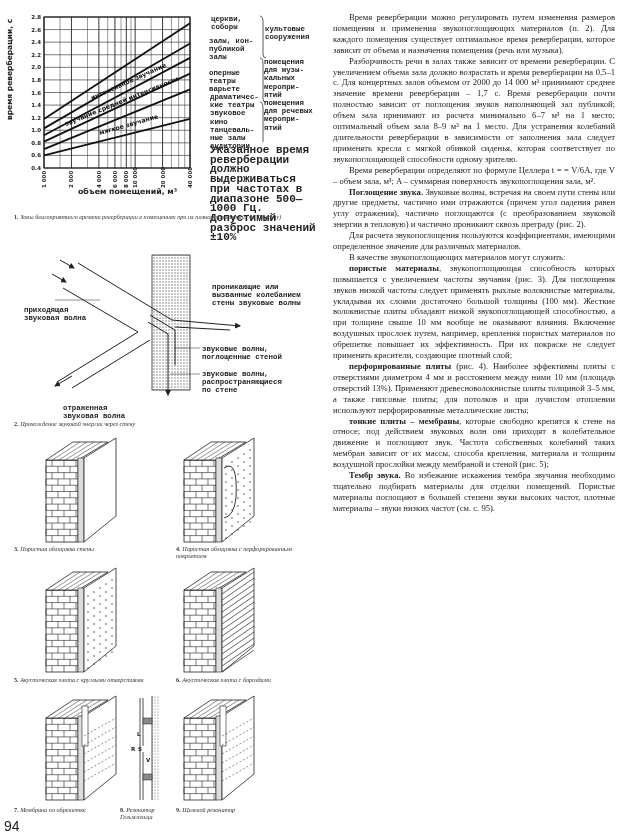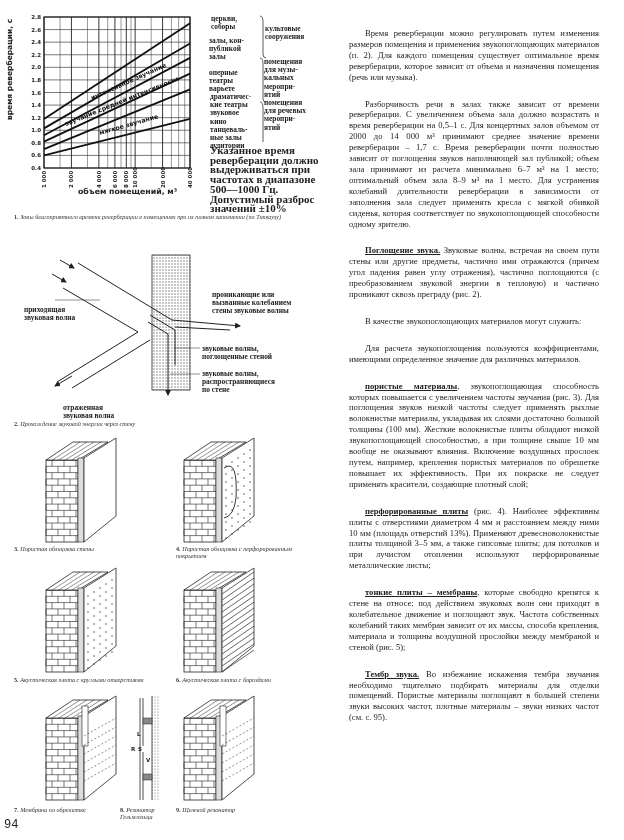--- a/index.html
+++ b/index.html
@@ -1,25 +1,25 @@
 <!DOCTYPE html>
 <html><head>
 <meta charset="utf-8">
 <style>
   html,body{margin:0;padding:0;background:#fff;}
   body{width:624px;height:840px;position:relative;overflow:hidden;font-family:"Liberation Serif",serif;color:#222;}
   .abs{position:absolute;}
   .col-right{position:absolute;left:333px;top:12px;width:282px;font-size:8.6px;line-height:10.9px;text-align:justify;}
-  .col-right p{margin:16px;text-indent:16px;}
-  .col-right b{font-weight:bold;text-decoration:underline;}
+  .col-right p{margin:0;text-indent:16px;}
+  .col-right b{font-weight:bold;}
   .cap{font-size:6.2px;line-height:7.4px;font-style:italic;color:#333;}
   .cap b{font-style:normal;font-weight:bold;}
-  .lbl{font-family:Liberation Serif, serif;font-size:7.4px;line-height:8.2px;font-weight:bold;color:#222;}
+  .lbl{font-family:Liberation Mono, monospace;font-size:7.4px;line-height:8.2px;font-weight:bold;color:#222;}
   .tick{font-family:"DejaVu Sans",sans-serif;font-size:5.5px;fill:#222;font-weight:bold;}
-  .pagenum{position:absolute;left:4px;top:818px;font-family:Liberation Mono, monospace;font-size:12px;}
+  .pagenum{position:absolute;left:4px;top:818px;font-family:Liberation Sans, sans-serif;font-size:14px;}
   svg{position:absolute;overflow:visible;}
 </style>
 </head>
 <body>
 
 <svg id="chart" style="left:0;top:0;" width="330" height="205">
   <g id="grid">
       <rect x="44" y="17" width="146" height="151" fill="none" stroke="#222" stroke-width="1.2"></rect>
       <line x1="60.04766610569856" y1="17" x2="60.04766610569856" y2="168" stroke="#333" stroke-width="0.5"></line>
       <line x1="87.48133251322827" y1="17" x2="87.48133251322827" y2="168" stroke="#333" stroke-width="0.5"></line>
@@ -152,21 +152,21 @@
   <line x1="172" y1="90" x2="240" y2="96" stroke="#222" stroke-width="1" marker-end="url(#arr)"></line>
   <line x1="175" y1="97" x2="230" y2="100" stroke="#222" stroke-width="1"></line>
   <line x1="55" y1="70" x2="100" y2="70" stroke="#222" stroke-width="0.5"></line>
   <line x1="174" y1="118" x2="200" y2="118" stroke="#222" stroke-width="0.5"></line>
   <line x1="170" y1="144" x2="200" y2="144" stroke="#222" stroke-width="0.5"></line>
 </svg>
 <div class="abs lbl" style="left:24px;top:306px;white-space:pre">приходящая
 звуковая волна</div>
 <div class="abs lbl" style="left:63px;top:404px;white-space:pre">отраженная
 звуковая волна</div>
-<div class="abs lbl" style="left:212px;top:291px;white-space:pre">проникающие или
+<div class="abs lbl" style="left:212px;top:283px;white-space:pre">проникающие или
 вызванные колебанием
 стены звуковые волны</div>
 <div class="abs lbl" style="left:202px;top:345px;white-space:pre">звуковые волны,
 поглощенные стеной</div>
 <div class="abs lbl" style="left:202px;top:370px;white-space:pre">звуковые волны,
 распространяющиеся
 по стене</div>
 <div class="abs cap" style="left:14px;top:420px;">
   <b>2.</b> <span>Прохождение звуковой энергии через стену</span>
 </div>
@@ -700,20 +700,21 @@
   <text class="tick" x="-5" y="55">R</text>
   <text class="tick" x="2" y="55">S</text>
   <text class="tick" x="10" y="66">V</text>
 </svg>
 
 <div class="pagenum">94</div>
 
 <div class="col-right">
   <p>Время реверберации можно регулировать путем изменения размеров помещения и применения звукопоглощающих материалов (п. 2). Для каждого помещения существует оптимальное время реверберации, которое зависит от объема и назначения помещения (речь или музыка).</p>
   <p>Разборчивость речи в залах также зависит от времени реверберации. С увеличением объема зала должно возрастать и время реверберации на 0,5–1 с. Для концертных залов объемом от 2000 до 14 000 м³ принимают среднее значение времени реверберации – 1,7 с. Время реверберации почти полностью зависит от поглощения звуков наполняющей зал публикой; объем зала принимают из расчета минимально 6–7 м³ на 1 место; оптимальный объем зала 8–9 м³ на 1 место. Для устранения колебаний длительности реверберации в зависимости от заполнения зала следует применять кресла с мягкой обивкой сиденья, которая соответствует по звукопоглощающей способности одному зрителю.</p>
+  <p>Время реверберации определяют по формуле Целлера t = = V/6A, где V – объем зала, м³; A – суммарная поверхность звукопоглощения зала, м².</p>
   <p><b>Поглощение звука.</b><span> Звуковые волны, встречая на своем пути стены или другие предметы, частично ими отражаются (причем угол падения равен углу отражения), частично поглощаются (с преобразованием звуковой энергии в тепловую) и частично проникают сквозь преграду (рис. 2).</span></p>
+  <p>Для расчета звукопоглощения пользуются коэффициентами, имеющими определенное значение для различных материалов.</p>
   <p>В качестве звукопоглощающих материалов могут служить:</p>
-  <p>Для расчета звукопоглощения пользуются коэффициентами, имеющими определенное значение для различных материалов.</p>
   <p><b>пористые материалы</b><span>, звукопоглощающая способность которых повышается с увеличением частоты звучания (рис. 3). Для поглощения звуков низкой частоты следует применять рыхлые волокнистые материалы, укладывая их слоями достаточно большой толщины (100 мм). Жесткие волокнистые плиты обладают низкой звукопоглощающей способностью, а при толщине свыше 10 мм вообще не оказывают влияния. Включение воздушных прослоек путем, например, крепления пористых материалов по обрешетке повышает их эффективность. При их покраске не следует применять красители, создающие плотный слой;</span></p>
   <p><b>перфорированные плиты</b><span> (рис. 4). Наиболее эффективны плиты с отверстиями диаметром 4 мм и расстоянием между ними 10 мм (площадь отверстий 13%). Применяют древесноволокнистые плиты толщиной 3–5 мм, а также гипсовые плиты; для потолков и при лучистом отоплении используют перфорированные металлические листы;</span></p>
   <p><b>тонкие плиты – мембраны</b><span>, которые свободно крепятся к стене на относе; под действием звуковых волн они приходят в колебательное движение и поглощают звук. Частота собственных колебаний таких мембран зависит от их массы, способа крепления, материала и толщины воздушной прослойки между мембраной и стеной (рис. 5);</span></p>
   <p><b>Тембр звука.</b><span> Во избежание искажения тембра звучания необходимо тщательно подбирать материалы для отделки помещений. Пористые материалы поглощают в большей степени звуки высоких частот, плотные материалы – звуки низких частот (см. с. 95).</span></p>
 </div>
 
 </body></html>

